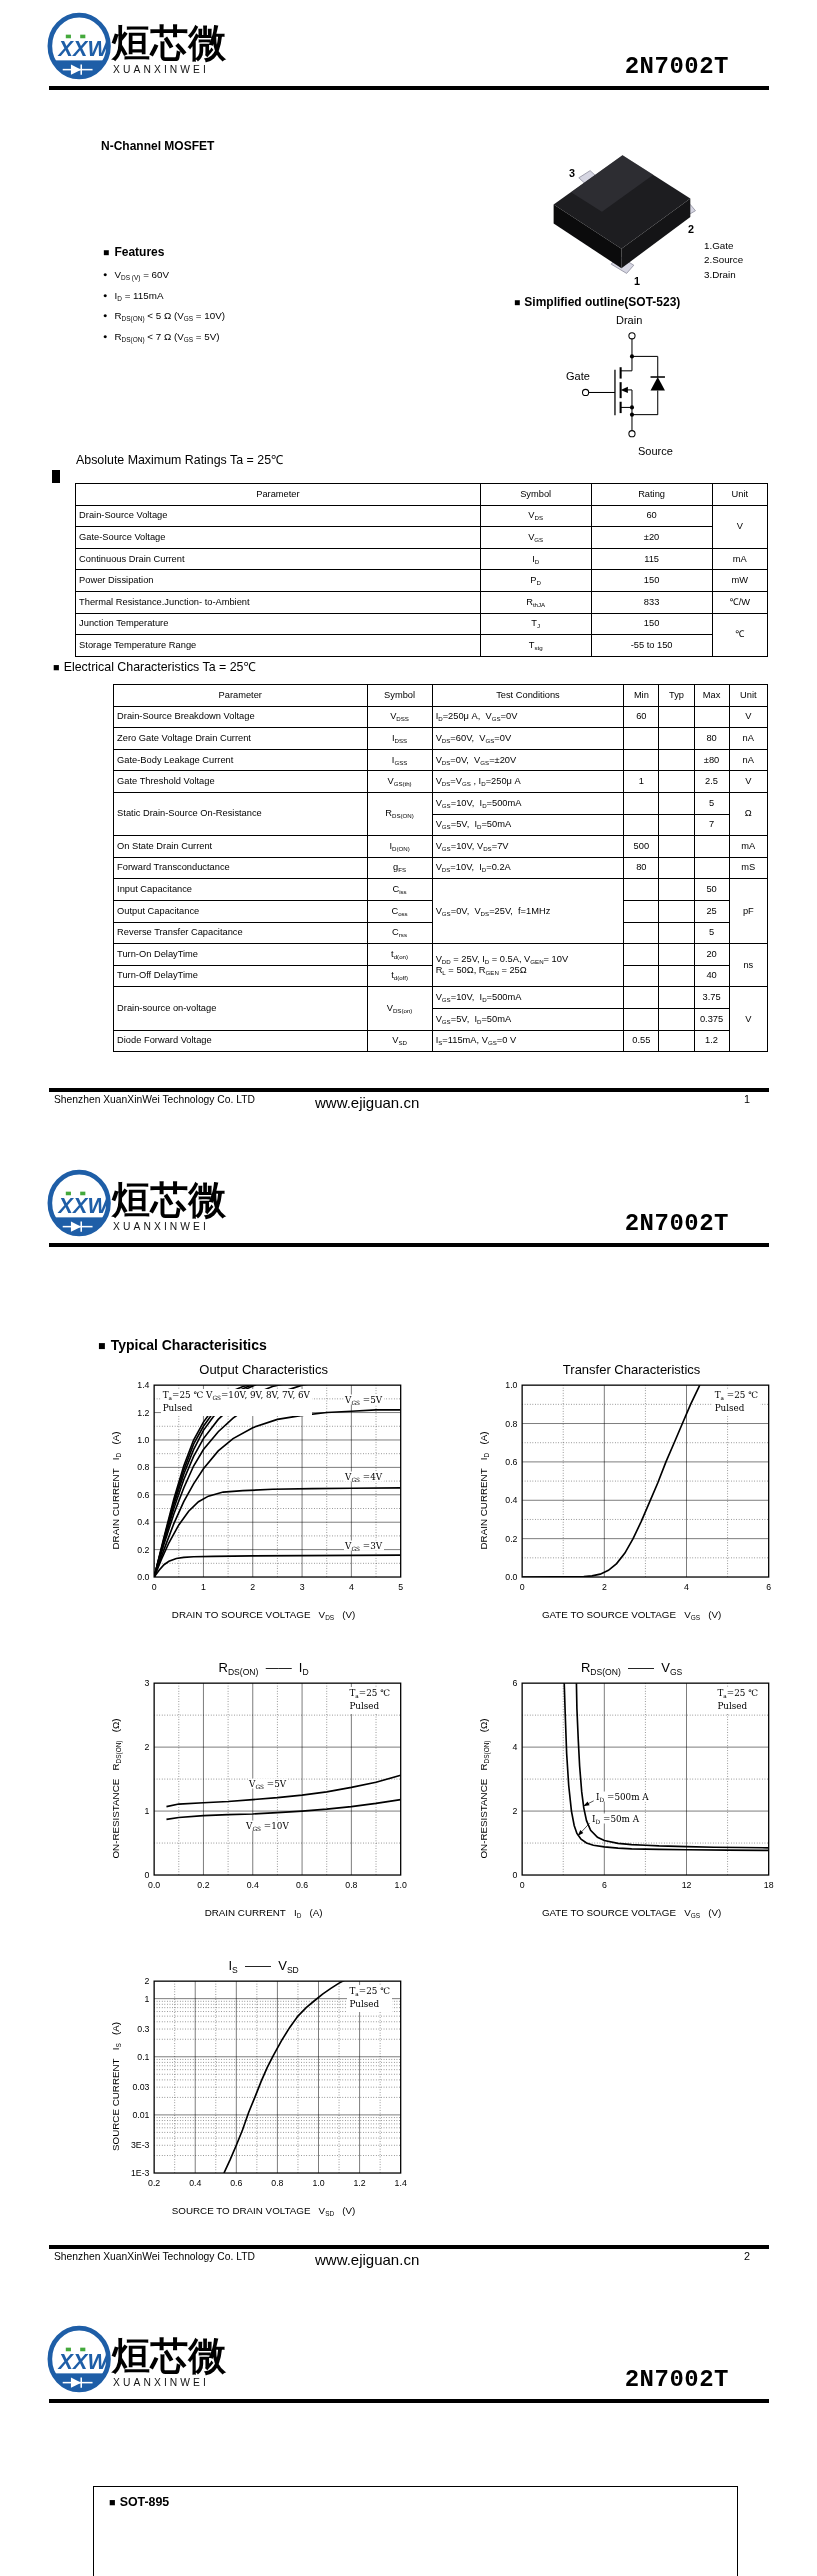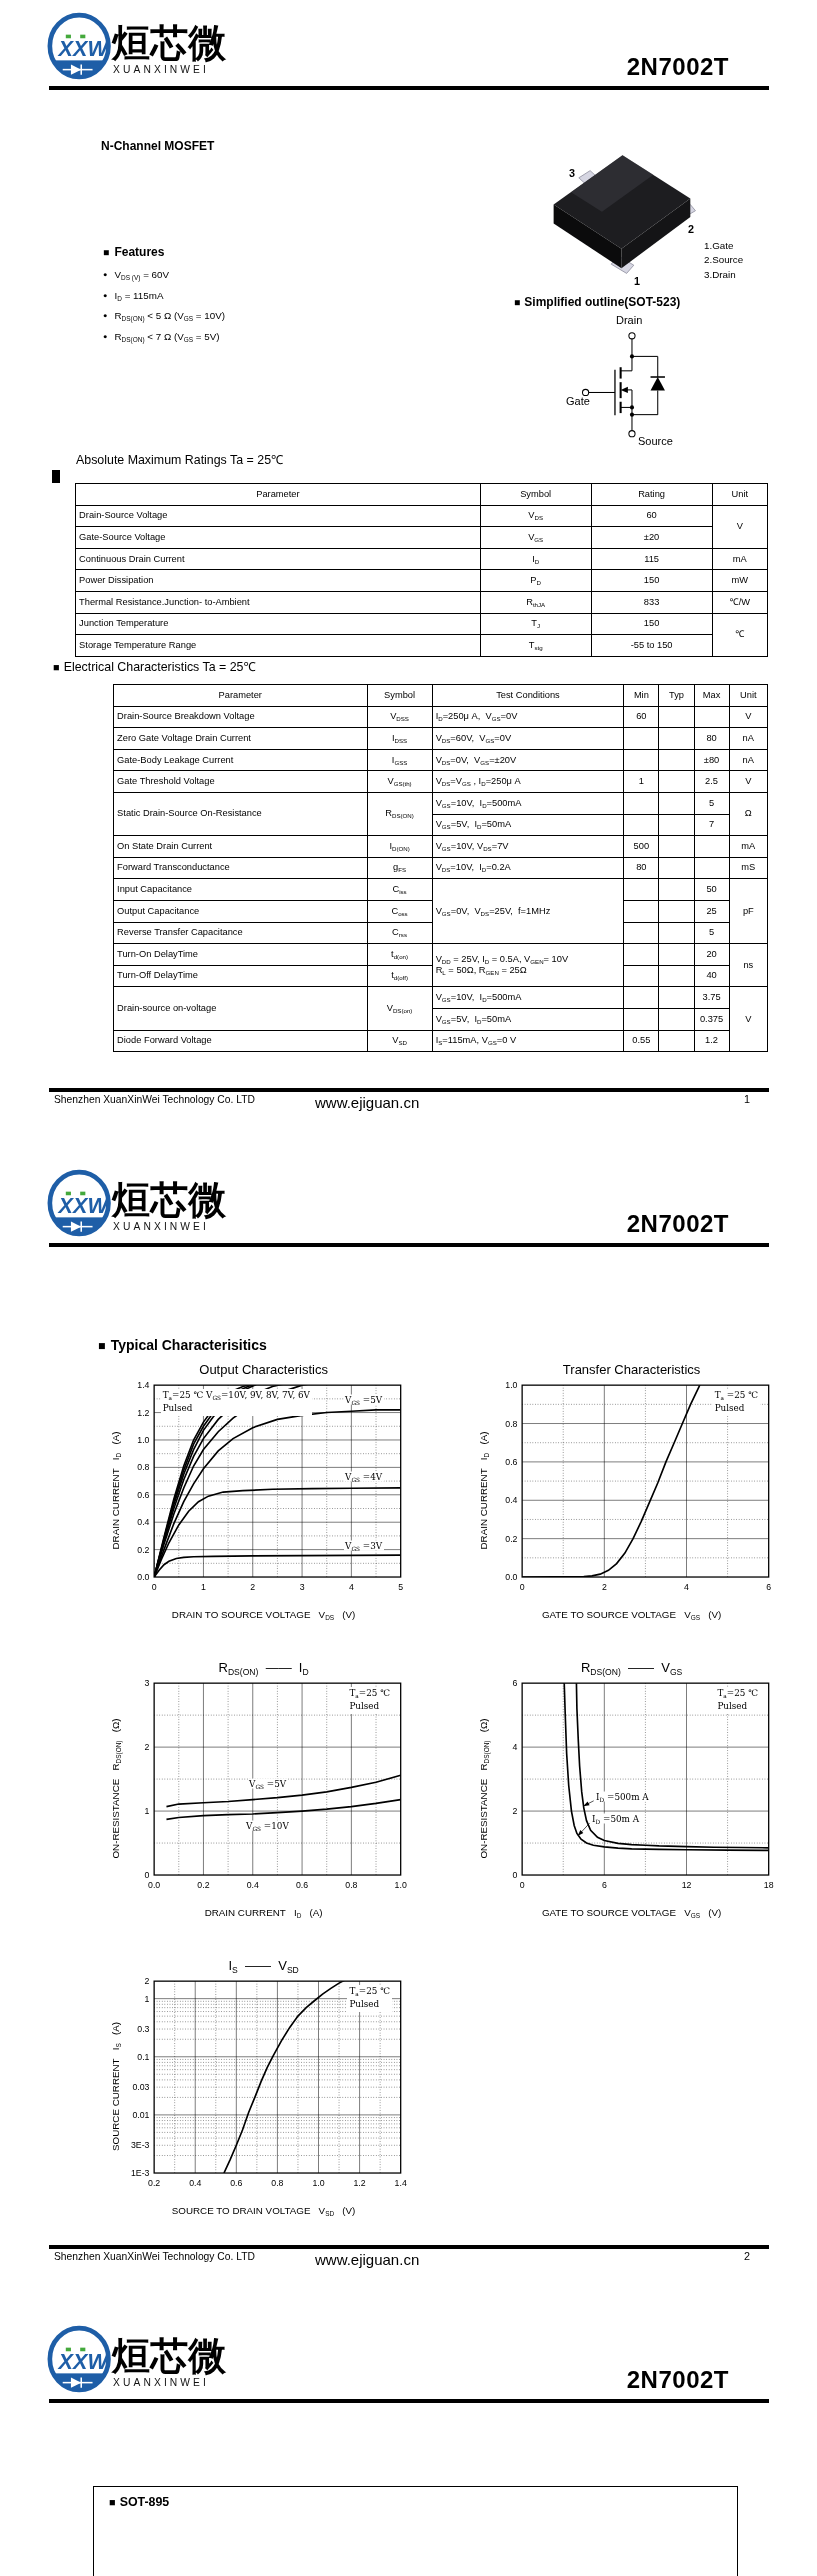--- a/index.html
+++ b/index.html
@@ -2,21 +2,21 @@
 <html style="font-size:8.2px"><head>
 <meta charset="utf-8">
 <style>
   html,body{margin:0;padding:0;background:#fff;}
   body{width:818px;height:3470px;position:relative;font-family:"Liberation Sans",sans-serif;color:#000;}
   .page{position:absolute;left:0;width:778px;height:1157px;background:#fff;overflow:hidden;}
   #p1{top:0}#p2{top:1157px}#p3{top:2313px}
   sub{font-size:66%;vertical-align:-0.35em;line-height:0;}
   
   .logo{position:absolute;left:47px;top:11.3px;}
-  .pname{position:absolute;right:49px;top:53px;font-size:24px;font-weight:bold;letter-spacing:0.5px;}
+  .pname{position:absolute;right:49px;top:53px;font-size:24px;font-weight:bold;letter-spacing:0.5px;font-family:Liberation Mono, monospace;}
   .hrule{position:absolute;left:49px;top:86px;width:720px;height:4.1px;background:#000;}
   
   .frule{position:absolute;left:49px;top:1088px;width:720px;height:3.6px;background:#000;}
   .fco{position:absolute;left:54px;top:1094px;font-size:10.3px;}
   .fsite{position:absolute;left:315px;top:1094px;font-size:15px;}
   .fpg{position:absolute;left:744px;top:1093px;font-size:10.8px;}
   
   .subtitle{position:absolute;left:101px;top:111px;font-size:12px;font-weight:bold;margin-top:28px;}
   .features{position:absolute;left:103px;top:245px;font-size:9.8px;}
   .ftitle{font-size:12px;font-weight:bold;}
@@ -133,22 +133,22 @@
       <line x1="106" y1="170" x2="106" y2="192" stroke="#000" stroke-width="4"></line>
       <line x1="106" y1="110" x2="128" y2="110" stroke="#000" stroke-width="2"></line>
       <line x1="112" y1="147" x2="128" y2="147" stroke="#000" stroke-width="2"></line>
       <polygon points="106,147 120,141 120,153" fill="#000"></polygon>
       <line x1="128" y1="147" x2="128" y2="226" stroke="#000" stroke-width="2"></line>
       <line x1="106" y1="181" x2="128" y2="181" stroke="#000" stroke-width="2"></line>
       <circle cx="128" cy="181" r="4" fill="#000"></circle>
       <circle cx="128" cy="232" r="6" fill="none" stroke="#000" stroke-width="2"></circle>
     </svg>
     <span class="sl" style="left:50px;top:0">Drain</span>
-    <span class="sl" style="left:0;top:81px">Gate</span>
-    <span class="sl" style="left:72px;top:121px">Source</span>
+    <span class="sl" style="left:0;top:56px">Gate</span>
+    <span class="sl" style="left:72px;top:131px">Source</span>
   </div>
 
   <div class="abs-title">Absolute Maximum Ratings Ta = 25℃</div>
   <div class="sq2"></div>
   <div class="tblwrap" style="left:75px;top:483px;width:693px">
       <table>
         <colgroup>
           <col style="width:58.5%">
           <col style="width:16%">
           <col style="width:17.5%">

